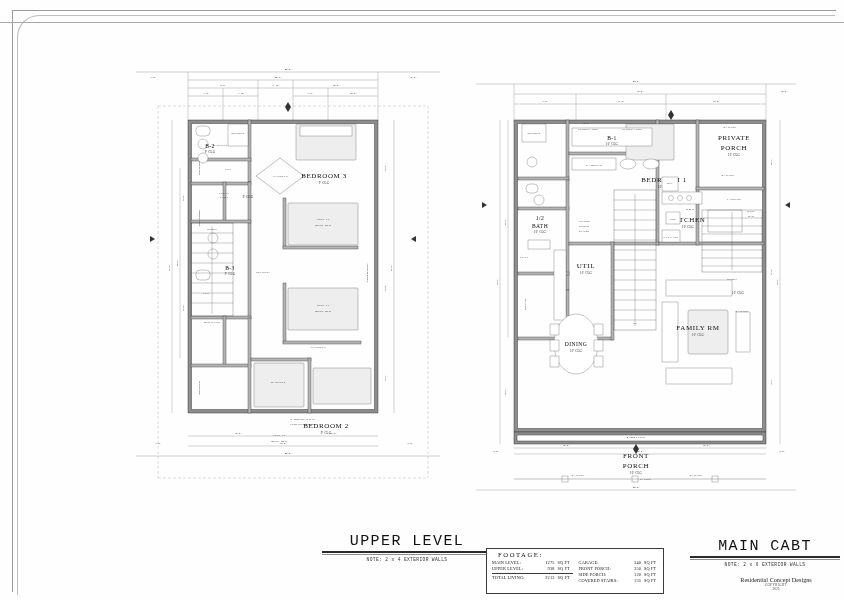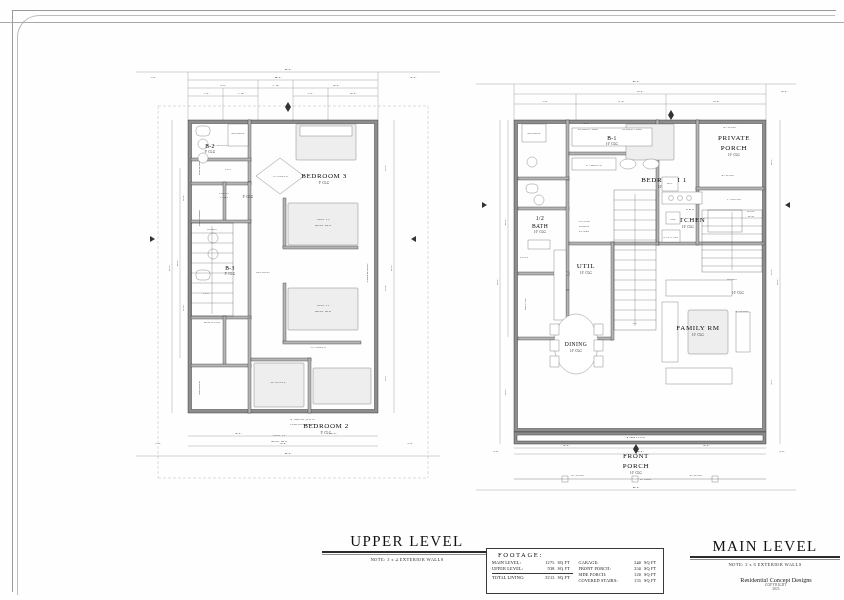--- a/index.html
+++ b/index.html
@@ -50,21 +50,21 @@
   .plan {
     position: absolute;
     background: transparent;
   }
   .plan svg { display: block; }
 
   
   .plan-title {
     position: absolute;
     text-align: center;
-    font-family: Liberation Serif, serif;
+    font-family: Liberation Mono, monospace;
   }
   .plan-title .tt {
     font-size: 15px;
     letter-spacing: 1.4px;
     color: #111;
     white-space: nowrap;
   }
   .plan-title .rule1 {
     margin: 1px 0 0 0;
     height: 2px;
@@ -584,21 +584,21 @@
   </div>
 
   <div class="plan-title" style="left:322px; top:533px; width:170px;">
     <div class="tt">UPPER LEVEL</div>
     <div class="rule1"></div>
     <div class="rule2"></div>
     <div class="nt">NOTE: 2 x 4 EXTERIOR WALLS</div>
   </div>
 
   <div class="plan-title" style="left:690px; top:538px; width:150px;">
-    <div class="tt">MAIN LEVEL</div>
+    <div class="tt">MAIN CABT</div>
     <div class="rule1"></div>
     <div class="rule2"></div>
     <div class="nt">NOTE: 2 x 6 EXTERIOR WALLS</div>
   </div>
 
   <div class="footage">
     <div class="ft-title">FOOTAGE:</div>
     <div class="cols">
       <div class="col">
         <div class="row">

